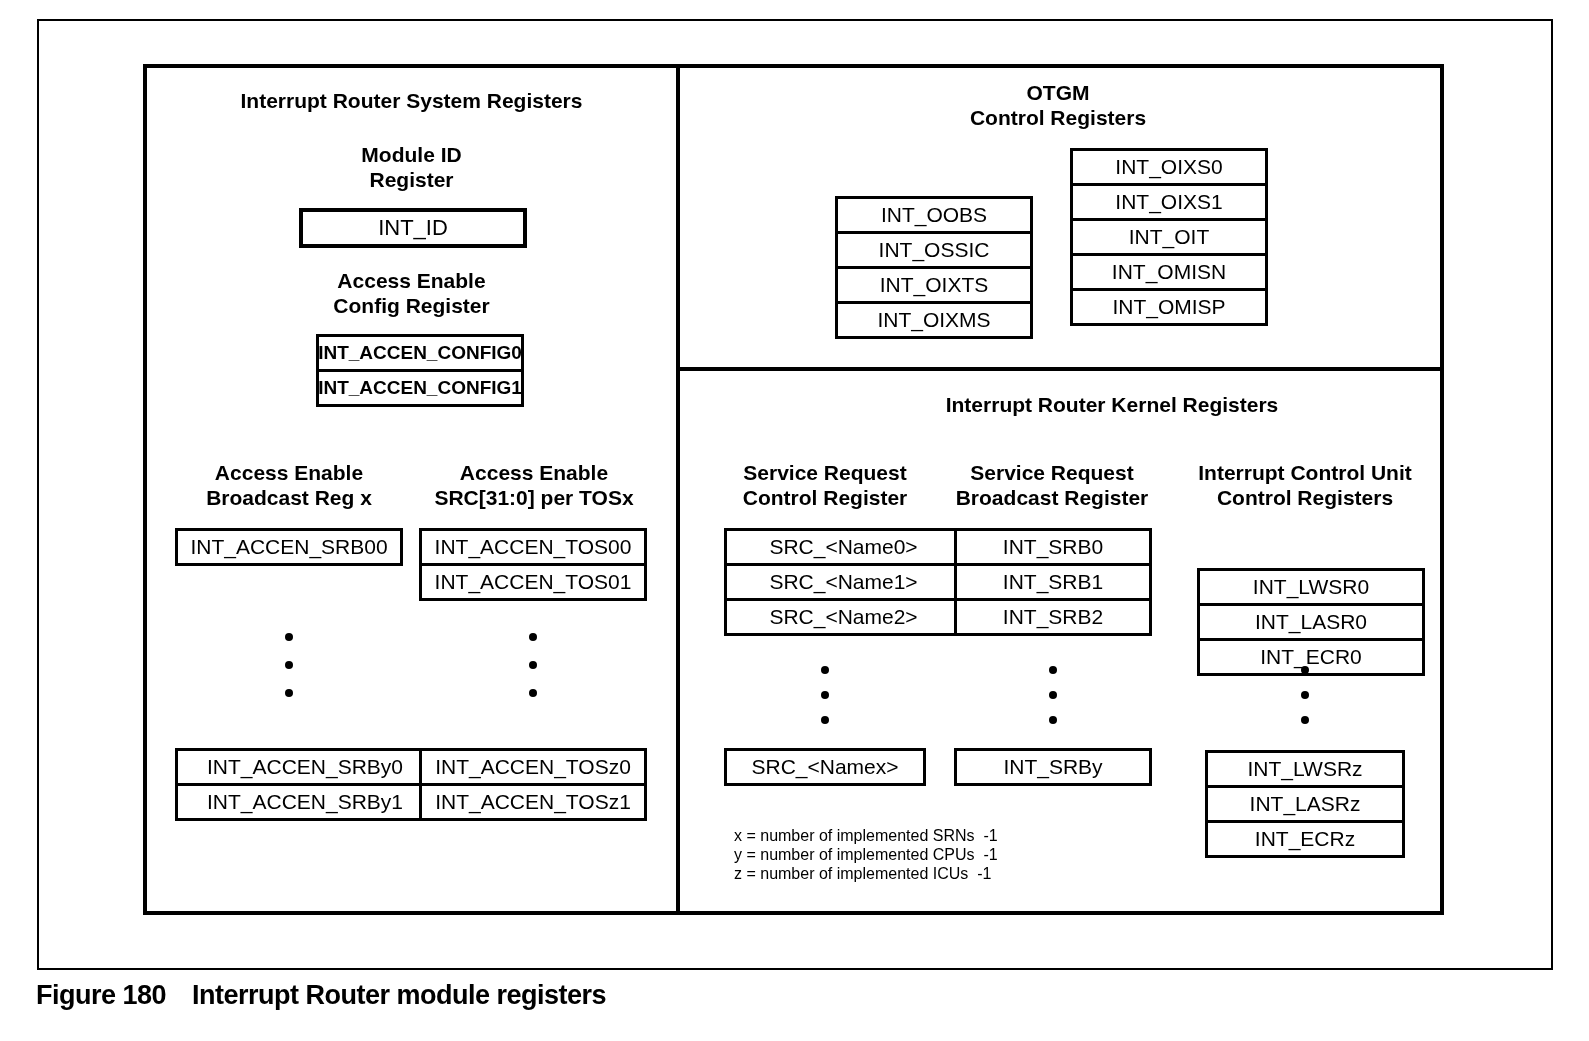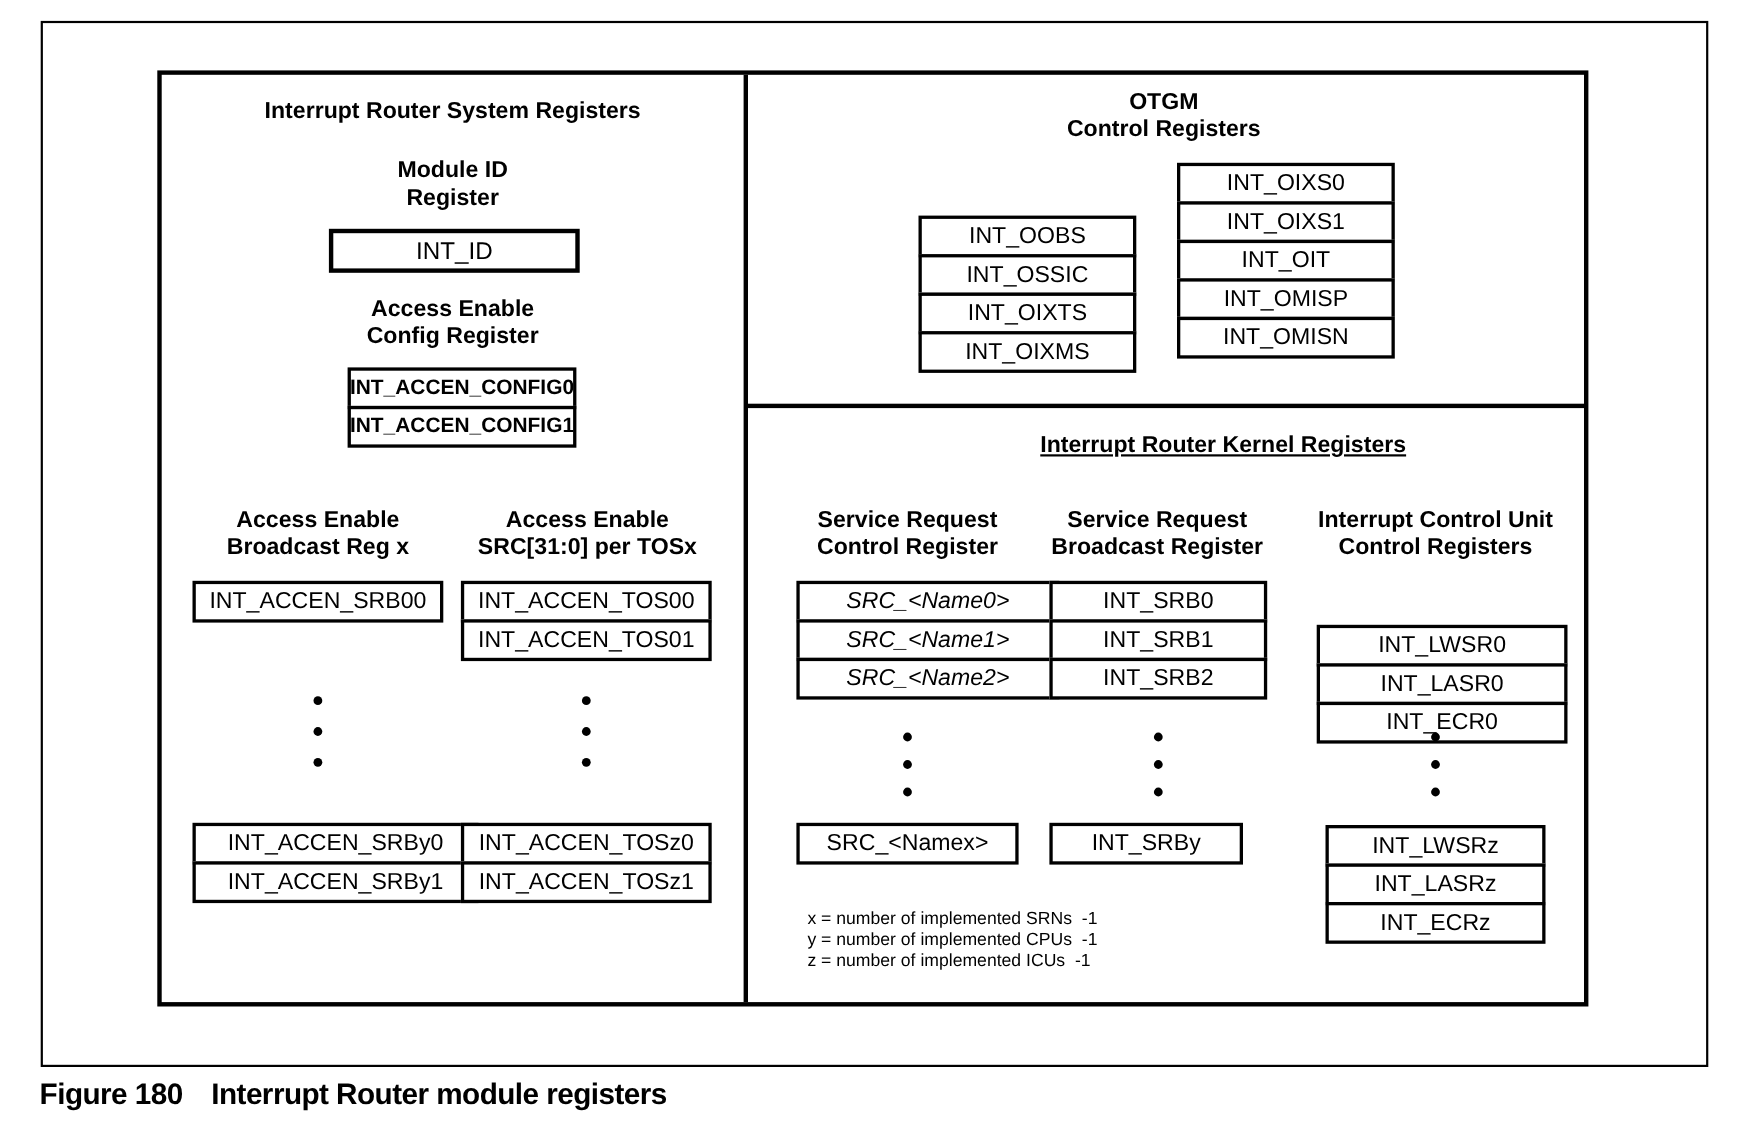--- a/index.html
+++ b/index.html
@@ -158,34 +158,34 @@
       <div class="stack" style="left:688px; top:80px; width:198px;margin-top:48px;">
         <div class="reg">INT_OOBS</div>
         <div class="reg">INT_OSSIC</div>
         <div class="reg">INT_OIXTS</div>
         <div class="reg">INT_OIXMS</div>
       </div>
       <div class="stack" style="left:923px; top:80px; width:198px;">
         <div class="reg">INT_OIXS0</div>
         <div class="reg">INT_OIXS1</div>
         <div class="reg">INT_OIT</div>
+        <div class="reg">INT_OMISN</div>
         <div class="reg">INT_OMISP</div>
-        <div class="reg">INT_OMISN</div>
-      </div>
-
-      <div class="h" style="left:529px; top:324px; width:872px;text-decoration:underline;">Interrupt Router Kernel Registers</div>
+      </div>
+
+      <div class="h" style="left:529px; top:324px; width:872px;">Interrupt Router Kernel Registers</div>
 
       <div class="h" style="left:538px; top:392px; width:280px;">Service Request
 Control Register</div>
       <div class="h" style="left:765px; top:392px; width:280px;">Service Request
 Broadcast Register</div>
       <div class="h" style="left:1018px; top:392px; width:280px;">Interrupt Control Unit
 Control Registers</div>
 
-      <div class="stack" style="left:577px; top:460px; width:239px;font-style:italic;">
+      <div class="stack" style="left:577px; top:460px; width:239px;">
         <div class="reg">SRC_&lt;Name0&gt;</div>
         <div class="reg">SRC_&lt;Name1&gt;</div>
         <div class="reg">SRC_&lt;Name2&gt;</div>
       </div>
       <div class="stack" style="left:807px; top:460px; width:198px;">
         <div class="reg">INT_SRB0</div>
         <div class="reg">INT_SRB1</div>
         <div class="reg">INT_SRB2</div>
       </div>
       <div class="stack" style="left:1050px; top:460px; width:228px;margin-top:40px;">
@@ -206,21 +206,21 @@
       </div>
       <div class="dots k" style="left:1154px; top:598px;">
         <div class="dot"></div>
         <div class="dot"></div>
         <div class="dot"></div>
       </div>
 
       <div class="stack" style="left:577px; top:680px; width:202px;">
         <div class="reg">SRC_&lt;Namex&gt;</div>
       </div>
-      <div class="stack" style="left:807px; top:680px; width:176px;">
+      <div class="stack" style="left:807px; top:680px; width:198px;">
         <div class="reg">INT_SRBy</div>
       </div>
       <div class="stack" style="left:1058px; top:682px; width:200px;">
         <div class="reg">INT_LWSRz</div>
         <div class="reg">INT_LASRz</div>
         <div class="reg">INT_ECRz</div>
       </div>
 
       <div class="footnotes">
         <div>x = number of implemented SRNs  -1</div>

